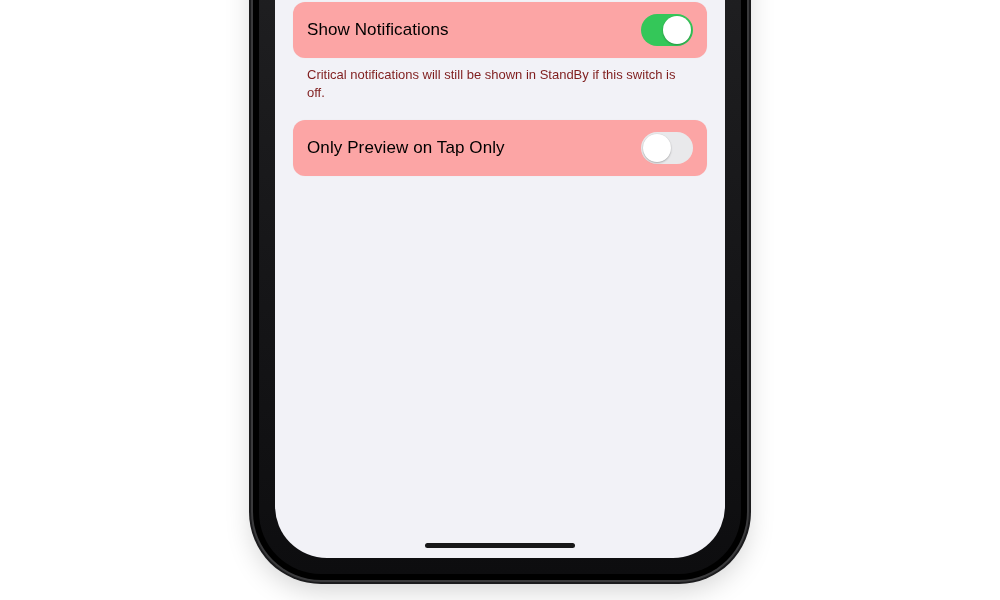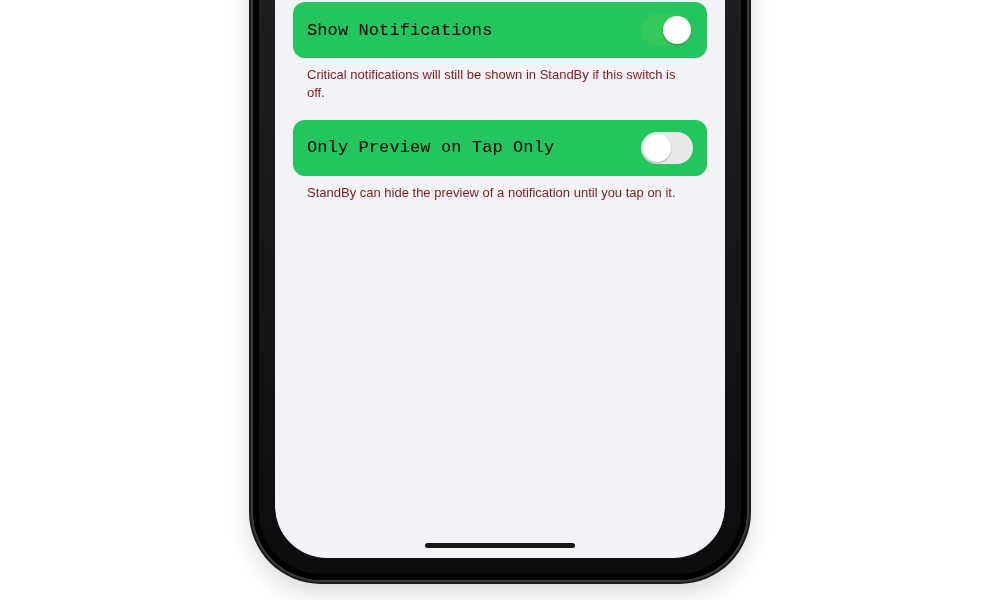--- a/index.html
+++ b/index.html
@@ -49,28 +49,27 @@
   }
 
   .section-header {
     font-size: 13px;
     letter-spacing: 0.6px;
     color: #8a8a8e;
     padding: 10px 14px 8px 14px;
   }
 
   .row-card {
-    background: #22c55e;
+    background: #fca5a5;
     border-radius: 12px;
     padding: 12px 14px;
     display: flex;
     align-items: center;
     justify-content: space-between;
     box-shadow: 0 0 0 0.5px rgba(0,0,0,0.02);
-    font-family: Liberation Mono, monospace;
   }
 
   .row-label {
     font-size: 17px;
     color: #000;
     font-weight: 400;
     letter-spacing: 0.1px;
   }
 
   .footer-text {
@@ -134,21 +133,20 @@
 
         <div class="footer-text">Critical notifications will still be shown in StandBy if this switch is off.</div>
 
         <div class="row-card">
           <span class="row-label">Only Preview on Tap Only</span>
           <div class="switch switch-off">
             <div class="knob"></div>
           </div>
         </div>
 
-        <div class="footer-text">StandBy can hide the preview of a notification until you tap on it.</div>
 
       </div>
 
       <div class="home-indicator"></div>
 
     </div>
   </div>
 </div>
 
 </body></html>

